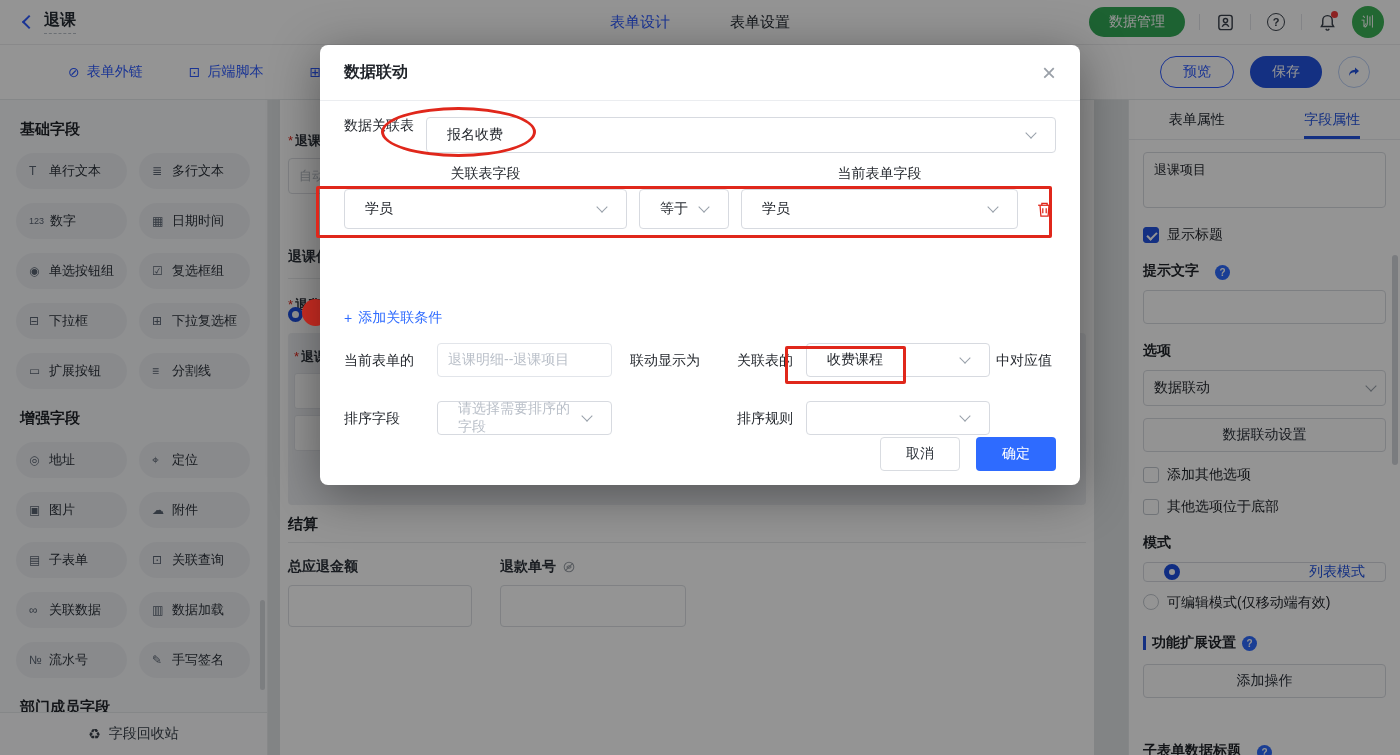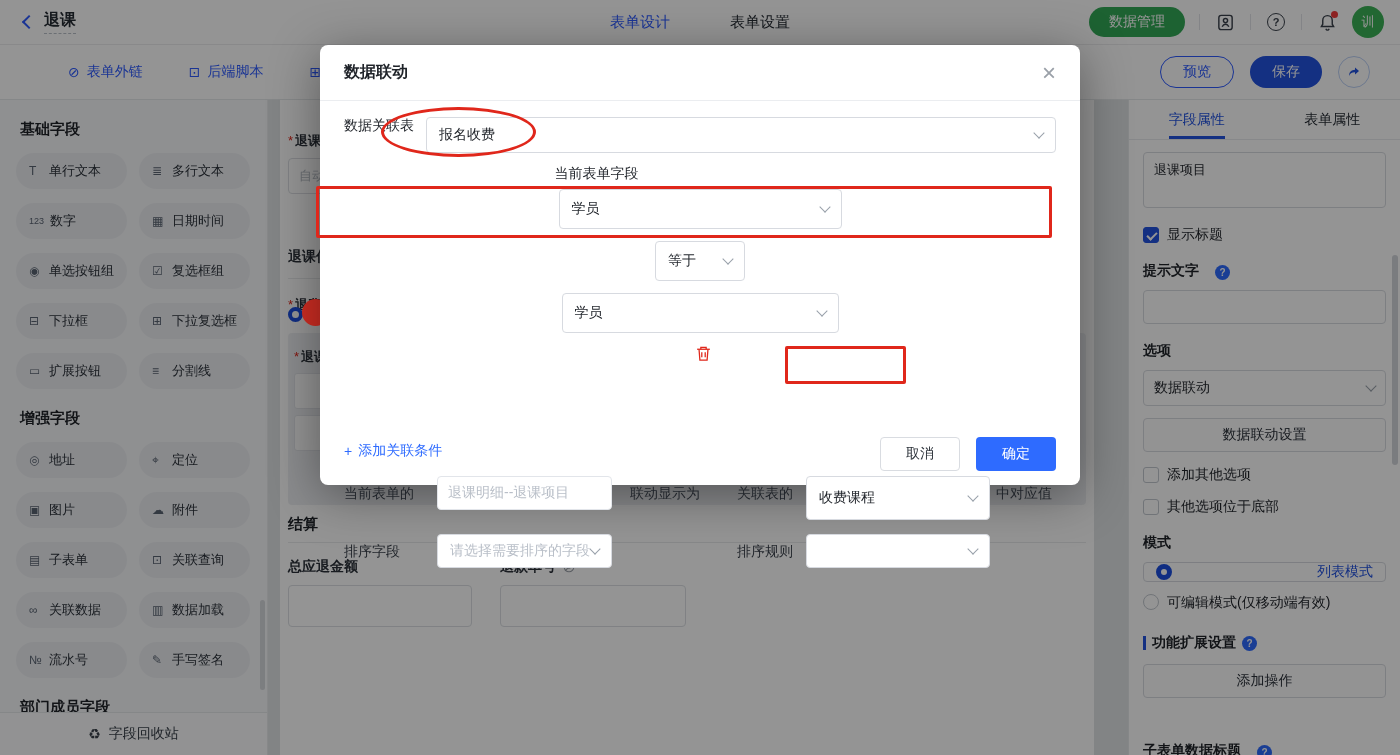--- a/index.html
+++ b/index.html
@@ -81,29 +81,29 @@
   .red-blob { position:absolute; left:302px; top:299px; width:27px; height:27px; border-radius:50%; background:#cf2d23; z-index:45; }
 
   
   .modal { position:absolute; left:320px; top:45px; width:760px; height:440px; background:#fff; border-radius:8px; z-index:50; box-shadow:0 10px 50px rgba(0,0,0,.4); }
   .m-head { height:56px; display:flex; align-items:center; justify-content:space-between; padding:0 24px; border-bottom:1px solid #ebedf0; }
   .m-title { font-size:16px; font-weight:bold; }
   .m-close { font-size:24px; color:#9aa0a8; cursor:pointer; line-height:1; }
   .m-body { padding:16px 24px 0; position:relative; height:384px; }
   .m-row1 { display:flex; align-items:flex-start; }
   .m-row1 .lab { font-size:14px; white-space:nowrap; }
-  .sel { border:1px solid #d7dae0; border-radius:4px; background:#fff; display:flex; align-items:center; justify-content:space-between; padding:0 12px; font-size:14px; cursor:pointer; }
+  .sel { border:1px solid #d7dae0; border-radius:4px; background:#fff; display:flex; align-items:center; justify-content:space-between; padding:0 20px; font-size:14px; cursor:pointer; }
   .sel .val { color:#1f2329; }
   .sel .ph { color:#b9bfc8; }
   .m-row1 .sel { flex:1; margin-left:12px; height:36px; }
   .m-heads { display:flex; margin-top:12px; font-size:14px; }
   .m-heads .h1 { width:283px; text-align:center; }
   .m-heads .sp { width:114px; }
   .m-heads .h2 { width:277px; text-align:center; }
-  .m-cond { display:flex; align-items:center; margin-top:6px; gap:12px;flex-direction:column; }
+  .m-cond { display:flex; align-items:center; margin-top:6px; gap:12px; }
   .m-cond .s1 { width:283px; height:40px; }
   .m-cond .s2 { width:90px; height:40px; }
   .m-cond .s3 { width:277px; height:40px; }
   .trash { margin-left:6px; cursor:pointer; display:flex; }
   .m-add { margin-top:80px; color:#2e6bff; font-size:14px; cursor:pointer; display:flex; align-items:center; gap:6px; width:fit-content; }
   .m-map, .m-sort { position:relative; height:34px; margin-top:16px; font-size:14px; }
   .m-sort { margin-top:24px; }
   .ab { position:absolute; top:0; }
   .lab-c { line-height:34px; white-space:nowrap; }
   .in-dis { border:1px solid #e2e5ea; border-radius:4px; height:34px; display:flex; align-items:center; padding:0 10px; color:#b9bfc8; font-size:14px; background:#fff; }
@@ -314,22 +314,22 @@
             <path d="M5.5 8c.8-1 1.6-1.5 2.5-1.5S9.7 7 10.5 8c-.8 1-1.6 1.5-2.5 1.5S6.3 9 5.5 8z"></path>
             <path d="M3.5 12.5l9-9"></path>
           </svg>
       </div>
       <div class="f-input" style="left:220px;top:485px;width:186px;height:42px;"></div>
     </div>
   </div>
 
   <div class="panel">
     <div class="panel-tabs">
+      <div class="panel-tab">表单属性</div>
       <div class="panel-tab active">字段属性</div>
-      <div class="panel-tab">表单属性</div>
     </div>
     <div class="panel-body">
       <div class="field-box">退课项目</div>
       <div class="row-cb">
         <span class="cb on"></span>
         <span>显示标题</span>
       </div>
       <div class="lblrow">
         <span>提示文字</span>
         <span class="q-fill">?</span>
@@ -388,20 +388,21 @@
   </div>
   <div class="m-body">
     <div class="m-row1">
       <span class="lab">数据关联表</span>
       <div class="sel">
         <span class="val">报名收费</span>
         <span class="chev"></span>
       </div>
     </div>
     <div class="m-heads">
+      <span class="h1">关联表字段</span>
       <span class="sp"></span>
       <span class="h2">当前表单字段</span>
     </div>
     <div class="m-cond">
       <div class="sel s1">
         <span class="val">学员</span>
           <span class="chev"></span>
       </div>
       <div class="sel s2">
         <span class="val">等于</span>
@@ -424,21 +425,21 @@
       <span>+</span>
       <span>添加关联条件</span>
     </div>
     <div class="m-map">
       <span class="ab lab-c" style="left:0;">当前表单的</span>
       <div class="ab in-dis" style="left:93px;width:175px;">
           <span>退课明细--退课项目</span>
         </div>
       <span class="ab lab-c" style="left:286px;">联动显示为</span>
       <span class="ab lab-c" style="left:393px;">关联表的</span>
-      <div class="ab sel" style="left:462px;width:184px;height:44px;">
+      <div class="ab sel" style="left:462px;width:184px;height:34px;">
         <span class="val">收费课程</span>
           <span class="chev"></span>
       </div>
       <span class="ab lab-c" style="left:652px;">中对应值</span>
     </div>
     <div class="m-sort">
       <span class="ab lab-c" style="left:0;">排序字段</span>
       <div class="ab sel" style="left:93px;width:175px;height:34px;">
         <span class="ph">请选择需要排序的字段</span>
           <span class="chev"></span>

